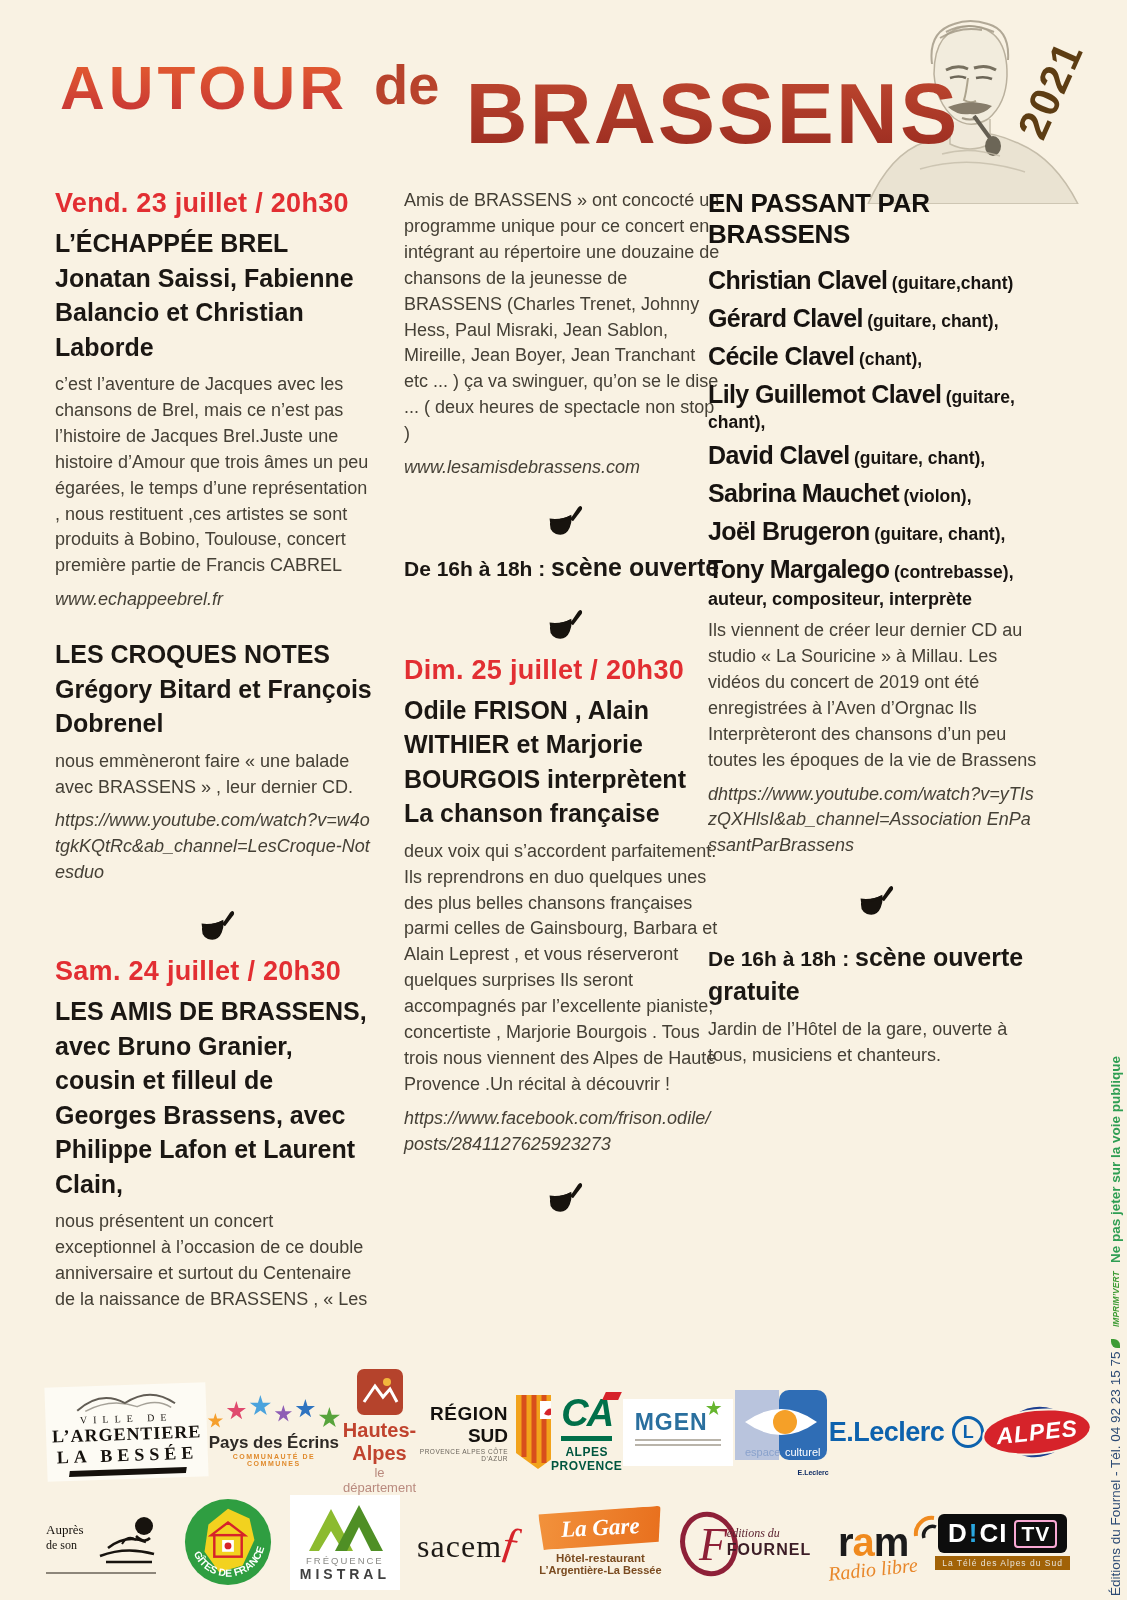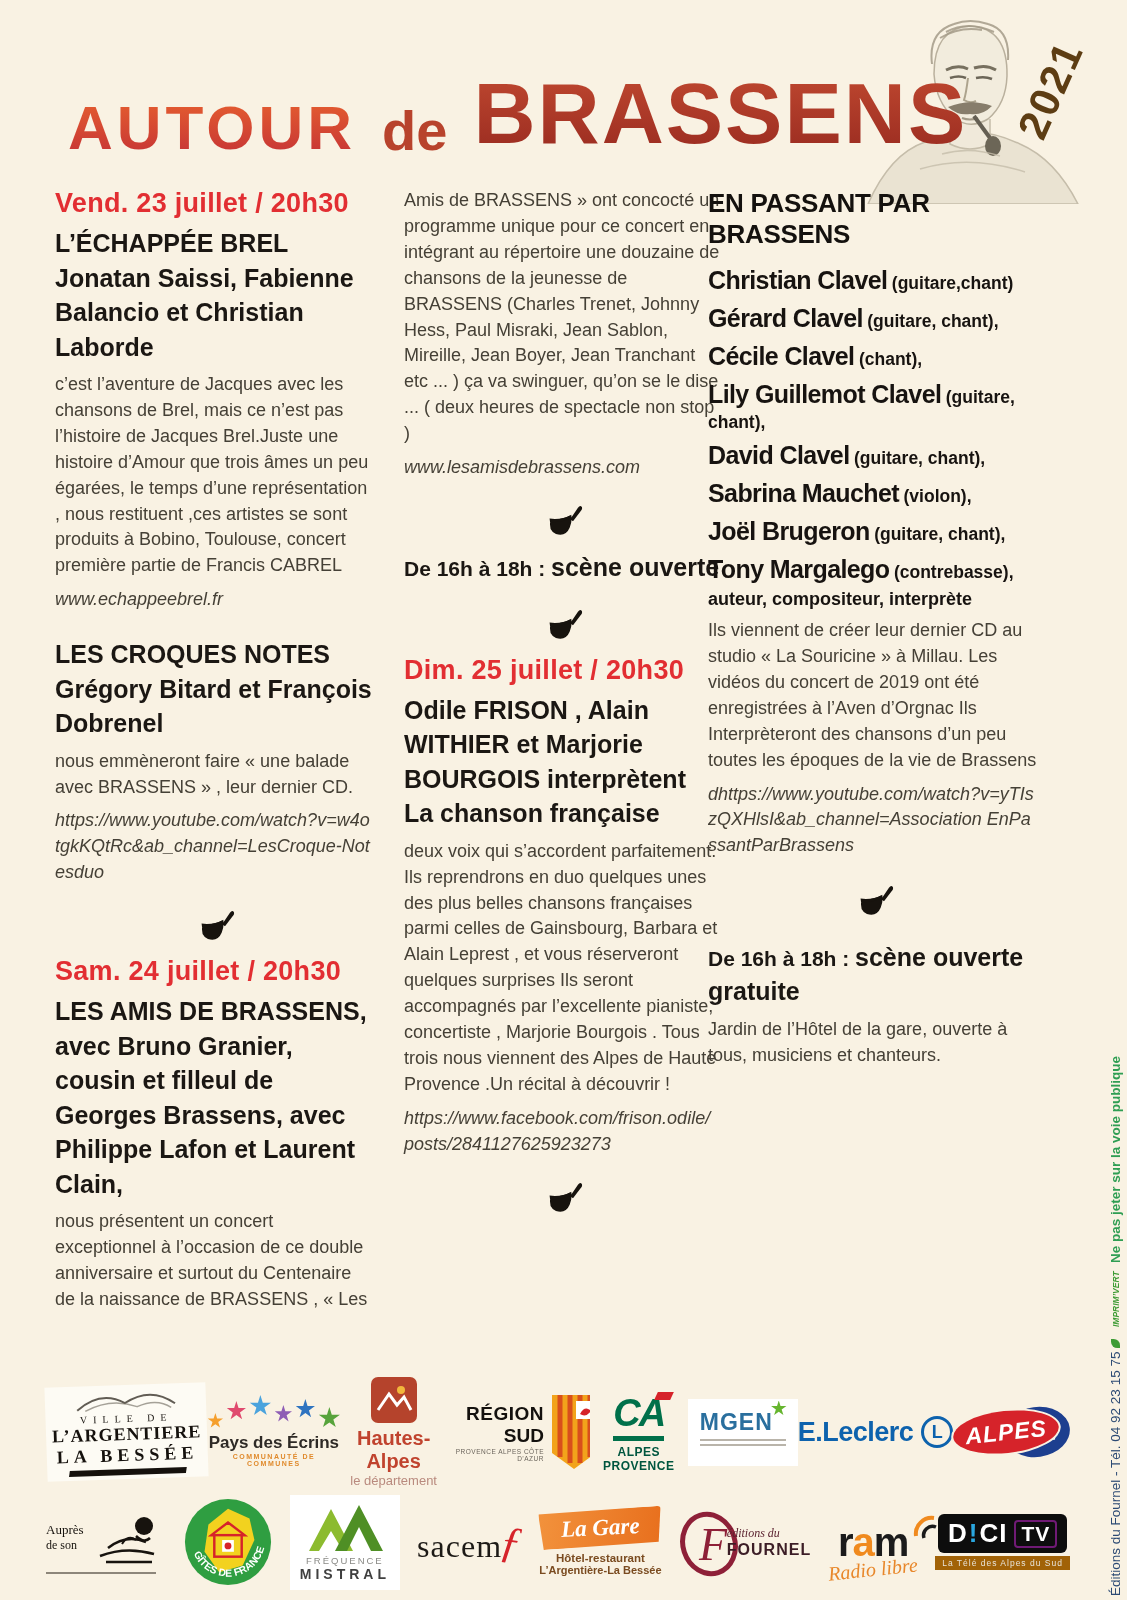--- a/index.html
+++ b/index.html
@@ -5,21 +5,21 @@
   * { margin:0; padding:0; box-sizing:border-box; }
   html,body { width:1127px; }
   body { font-family:"Liberation Sans", sans-serif; background:#efe9da; }
   .poster {
     position:relative; width:1127px; height:1600px;
     background:#f9f2e3; overflow:hidden;
   }
 
   
   .portrait { position:absolute; left:845px; top:4px; width:250px; height:200px; opacity:.8; }
-  .title { position:absolute; left:68px; top:52px; display:flex; align-items:flex-end; gap:26px; white-space:nowrap; }
+  .title { position:absolute; left:60px; top:52px; display:flex; align-items:flex-start; gap:26px; white-space:nowrap; }
   .t-autour {
     font-size:62px; font-weight:bold; letter-spacing:4px;
     background:linear-gradient(180deg,#e8632f 0%,#c32f36 100%);
     -webkit-background-clip:text; background-clip:text; color:transparent;
   }
   .t-de { font-size:56px; font-weight:bold; color:#b8432c; }
   .t-brassens {
     font-size:86px; font-weight:bold; letter-spacing:2px;
     background:linear-gradient(180deg,#c24a31 0%,#97291f 100%);
     -webkit-background-clip:text; background-clip:text; color:transparent;margin-top:12px;
@@ -139,21 +139,21 @@
   .ram { position:relative;margin-top:20px; }
   .ram-word { font-size:40px; font-weight:900; letter-spacing:-1px; color:#1b1b1b; line-height:.9; }
   .ram-a { color:#f08a1e; }
   .ram-arcs { position:absolute; right:-24px; top:-10px; }
   .ram-sub { font-family:"Liberation Serif",serif; font-style:italic; font-size:20px; color:#e8872a;
     transform:rotate(-6deg); margin-top:-2px; }
 
   .dici-box { background:#0d0d0d; border-radius:6px; padding:4px 10px; color:#fff; font-weight:900;
     font-size:26px; display:inline-flex; align-items:center; letter-spacing:1px; }
   .dici-x { color:#2aa7e0; margin:0 1px; }
-  .dici-tv { background:#0d0d0d; border:2px solid #701a75; border-radius:4px; margin-left:7px;
+  .dici-tv { background:#0d0d0d; border:2px solid #f9a8d4; border-radius:4px; margin-left:7px;
     padding:0 5px; font-size:21px; }
   .dici-tag { background:#a16207; color:#e8e4da; font-size:8.5px; padding:2px 7px; margin-top:3px; letter-spacing:1px; }
 
   
   .side-strip { position:absolute; right:4px; top:1030px; height:566px;
     writing-mode:vertical-rl; transform:rotate(180deg);
     display:flex; align-items:center; font-size:13.5px; }
   .side-pub { color:#2c4a74; }
   .side-imprim { color:#3f9c35; font-size:8.5px; font-style:italic; font-weight:bold; margin:8px 0; }
   .side-leaf { width:9px; height:9px; background:#3f9c35; border-radius:0 70% 0 70%; display:inline-block; margin:4px 0; }
@@ -363,20 +363,31 @@
       <div class="mgen-row">
         <span class="mgen-name">MGEN</span>
         <span class="mgen-star star"></span>
       </div>
       <div class="mgen-bars">
           <i></i>
           <i></i>
         </div>
     </div>
 
+    <div class="logo">
+      <svg width="96" height="80" viewBox="0 0 96 80">
+        <rect x="2" y="2" width="44" height="70" fill="#b9c4dd"></rect>
+        <rect x="46" y="2" width="48" height="70" rx="10" fill="#2f6db5"></rect>
+        <path d="M12 34 Q48 8 84 34 Q48 60 12 34 Z" fill="#fff"></path>
+        <circle cx="52" cy="34" r="12" fill="#f5a028"></circle>
+        <text x="12" y="68" font-size="11" fill="#8aa2cc">espace</text>
+        <text x="52" y="68" font-size="11" fill="#ffffff">culturel</text>
+      </svg>
+      <div class="esp-foot">E.Leclerc</div>
+    </div>
 
     <div class="logo lec">
       <span class="lec-name">E.Leclerc</span>
       <span class="lec-circle">L</span>
     </div>
 
     <div class="logo alpes1">
       <div class="a1-blue">1</div>
       <div class="a1-red">ALPES</div>
     </div>

